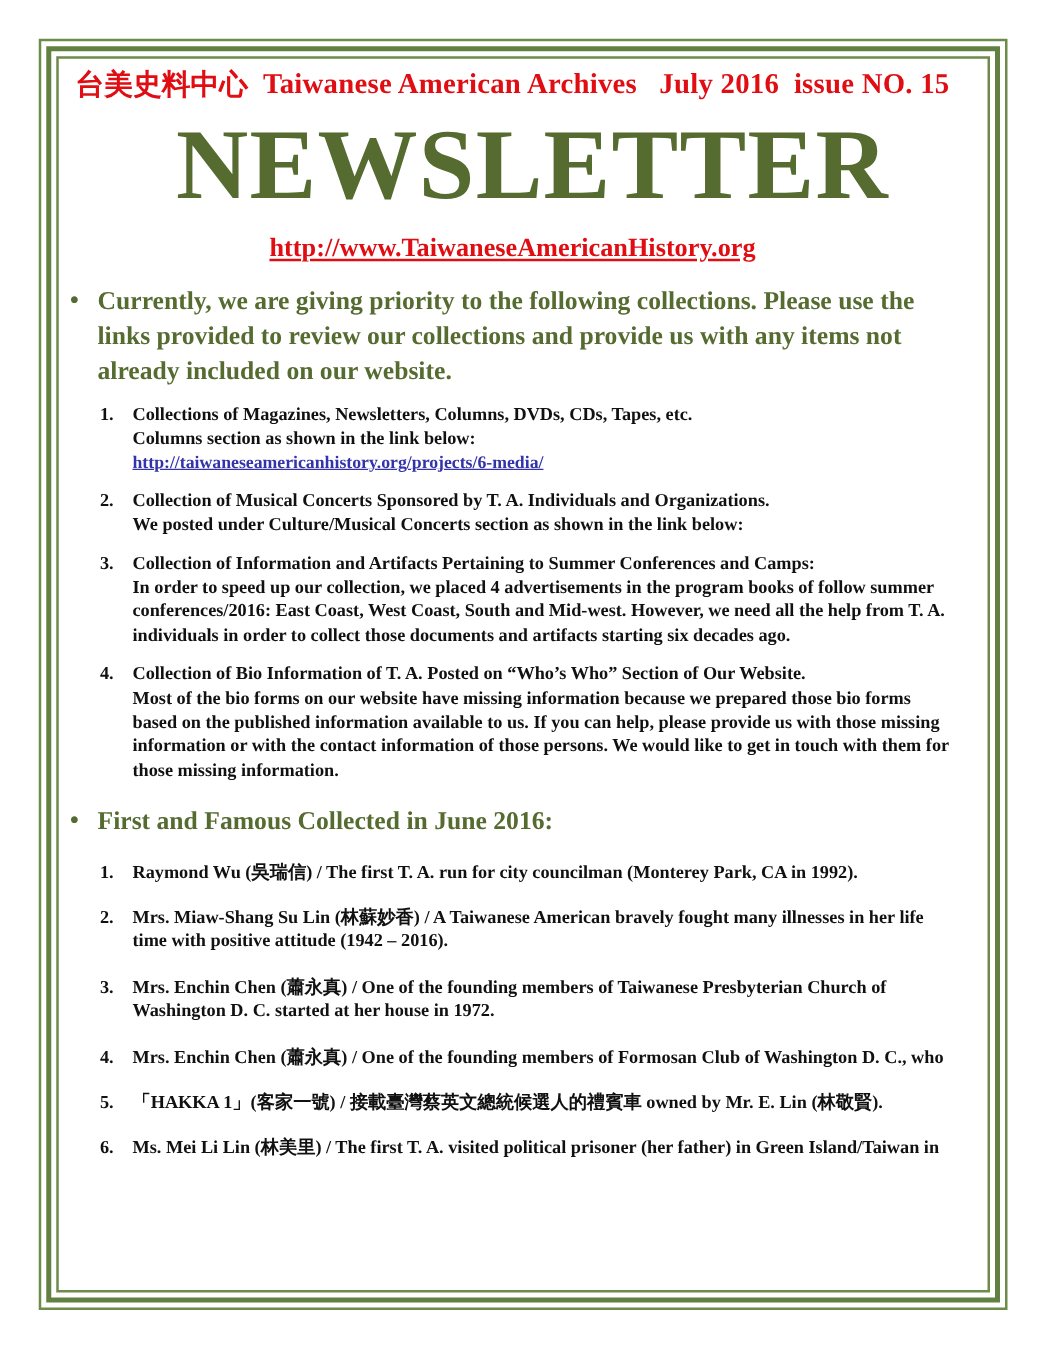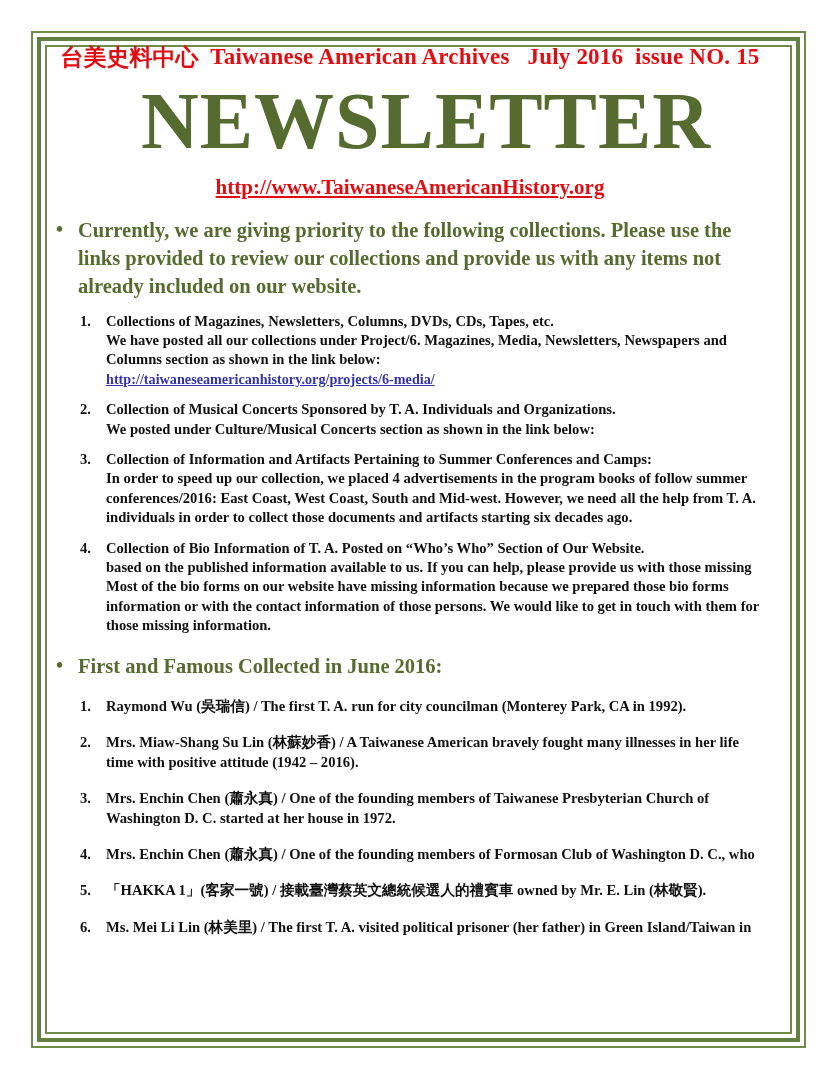--- a/index.html
+++ b/index.html
@@ -47,21 +47,21 @@
     top: 4px;
     right: 4px;
     bottom: 4px;
     border: 2px solid #6d8c4a;
     box-sizing: border-box;
   }
 
   .content {
     position: absolute;
     left: 48px;
-    top: 40px;
+    top: 50px;
     width: 724px;
     box-sizing: border-box;
   }
 
   
   .masthead {
     text-align: center;
     white-space: nowrap;
     color: #e00d12;
     font-weight: bold;
@@ -214,21 +214,20 @@
         <span class="dot">•</span>
         <span class="htext">Currently, we are giving priority to the following collections. Please use the links provided to review our collections and provide us with any items not already included on our website.</span>
       </div>
 
       <ol class="numlist list-collections">
 
         <li>
           <span class="num">1.</span>
           <span class="body">
             <span class="line">Collections of Magazines, Newsletters, Columns,  DVDs, CDs, Tapes, etc.</span>
-            <span class="line">We have posted all our collections under Project/6. Magazines, Media, Newsletters, Newspapers and</span>
             <span class="line">Columns section as shown in the link below:</span>
             <span class="link-row">
               <span>http://taiwaneseamericanhistory.org/projects/6-media/</span>
             </span>
           </span>
         </li>
 
         <li>
           <span class="num">2.</span>
           <span class="body">
@@ -244,22 +243,22 @@
             <span class="line">In order to speed up our collection, we placed 4 advertisements in the program books of  follow summer</span>
             <span class="line">conferences/2016: East Coast, West Coast, South and Mid-west. However, we need all the help from T. A.</span>
             <span class="line">individuals  in order to collect those documents and artifacts starting six decades ago.</span>
           </span>
         </li>
 
         <li>
           <span class="num">4.</span>
           <span class="body">
             <span class="line">Collection of Bio Information of T. A.  Posted on “Who’s Who” Section of Our Website.</span>
+            <span class="line">Most of the bio forms on our website  have missing information because we prepared those bio forms</span>
             <span class="line">based on the published information available to us.  If you can help, please provide us with those missing</span>
-            <span class="line">Most of the bio forms on our website  have missing information because we prepared those bio forms</span>
             <span class="line">information or with  the contact information of those persons. We would like to get in touch with them for</span>
             <span class="line">those missing information.</span>
           </span>
         </li>
 
       </ol>
     </div>
 
     <div class="section">
       <div class="bullet-head">

